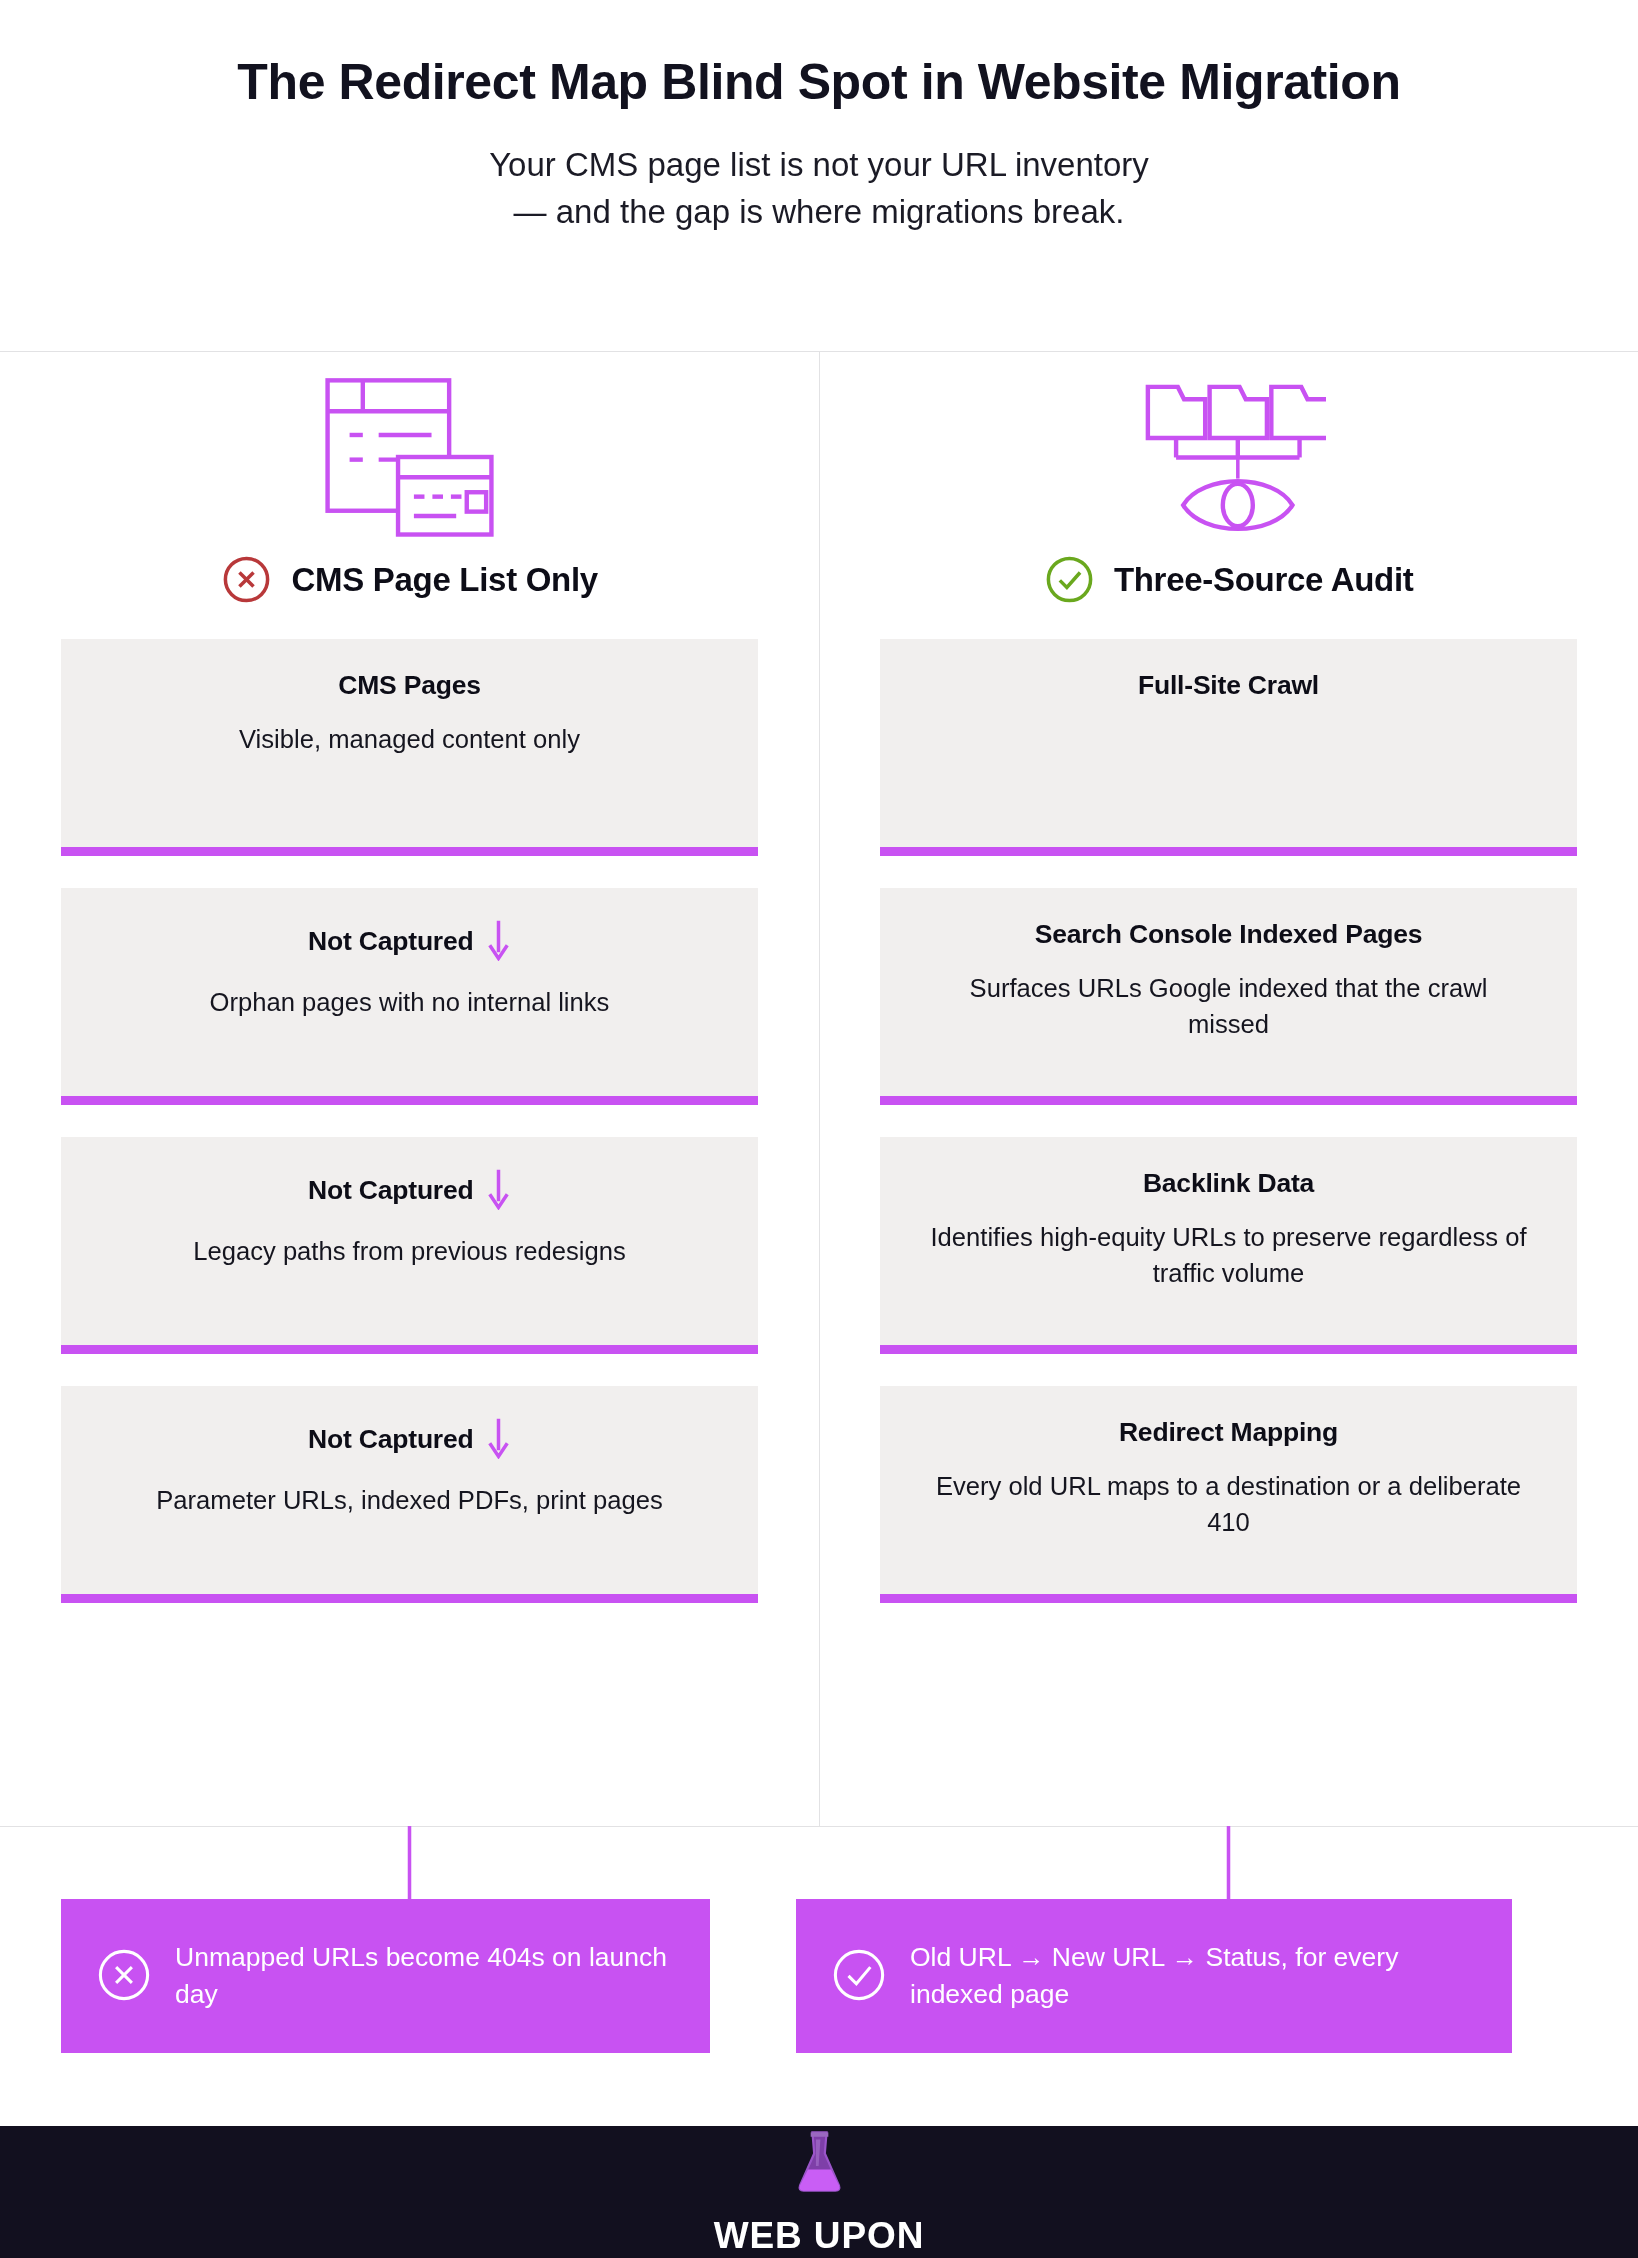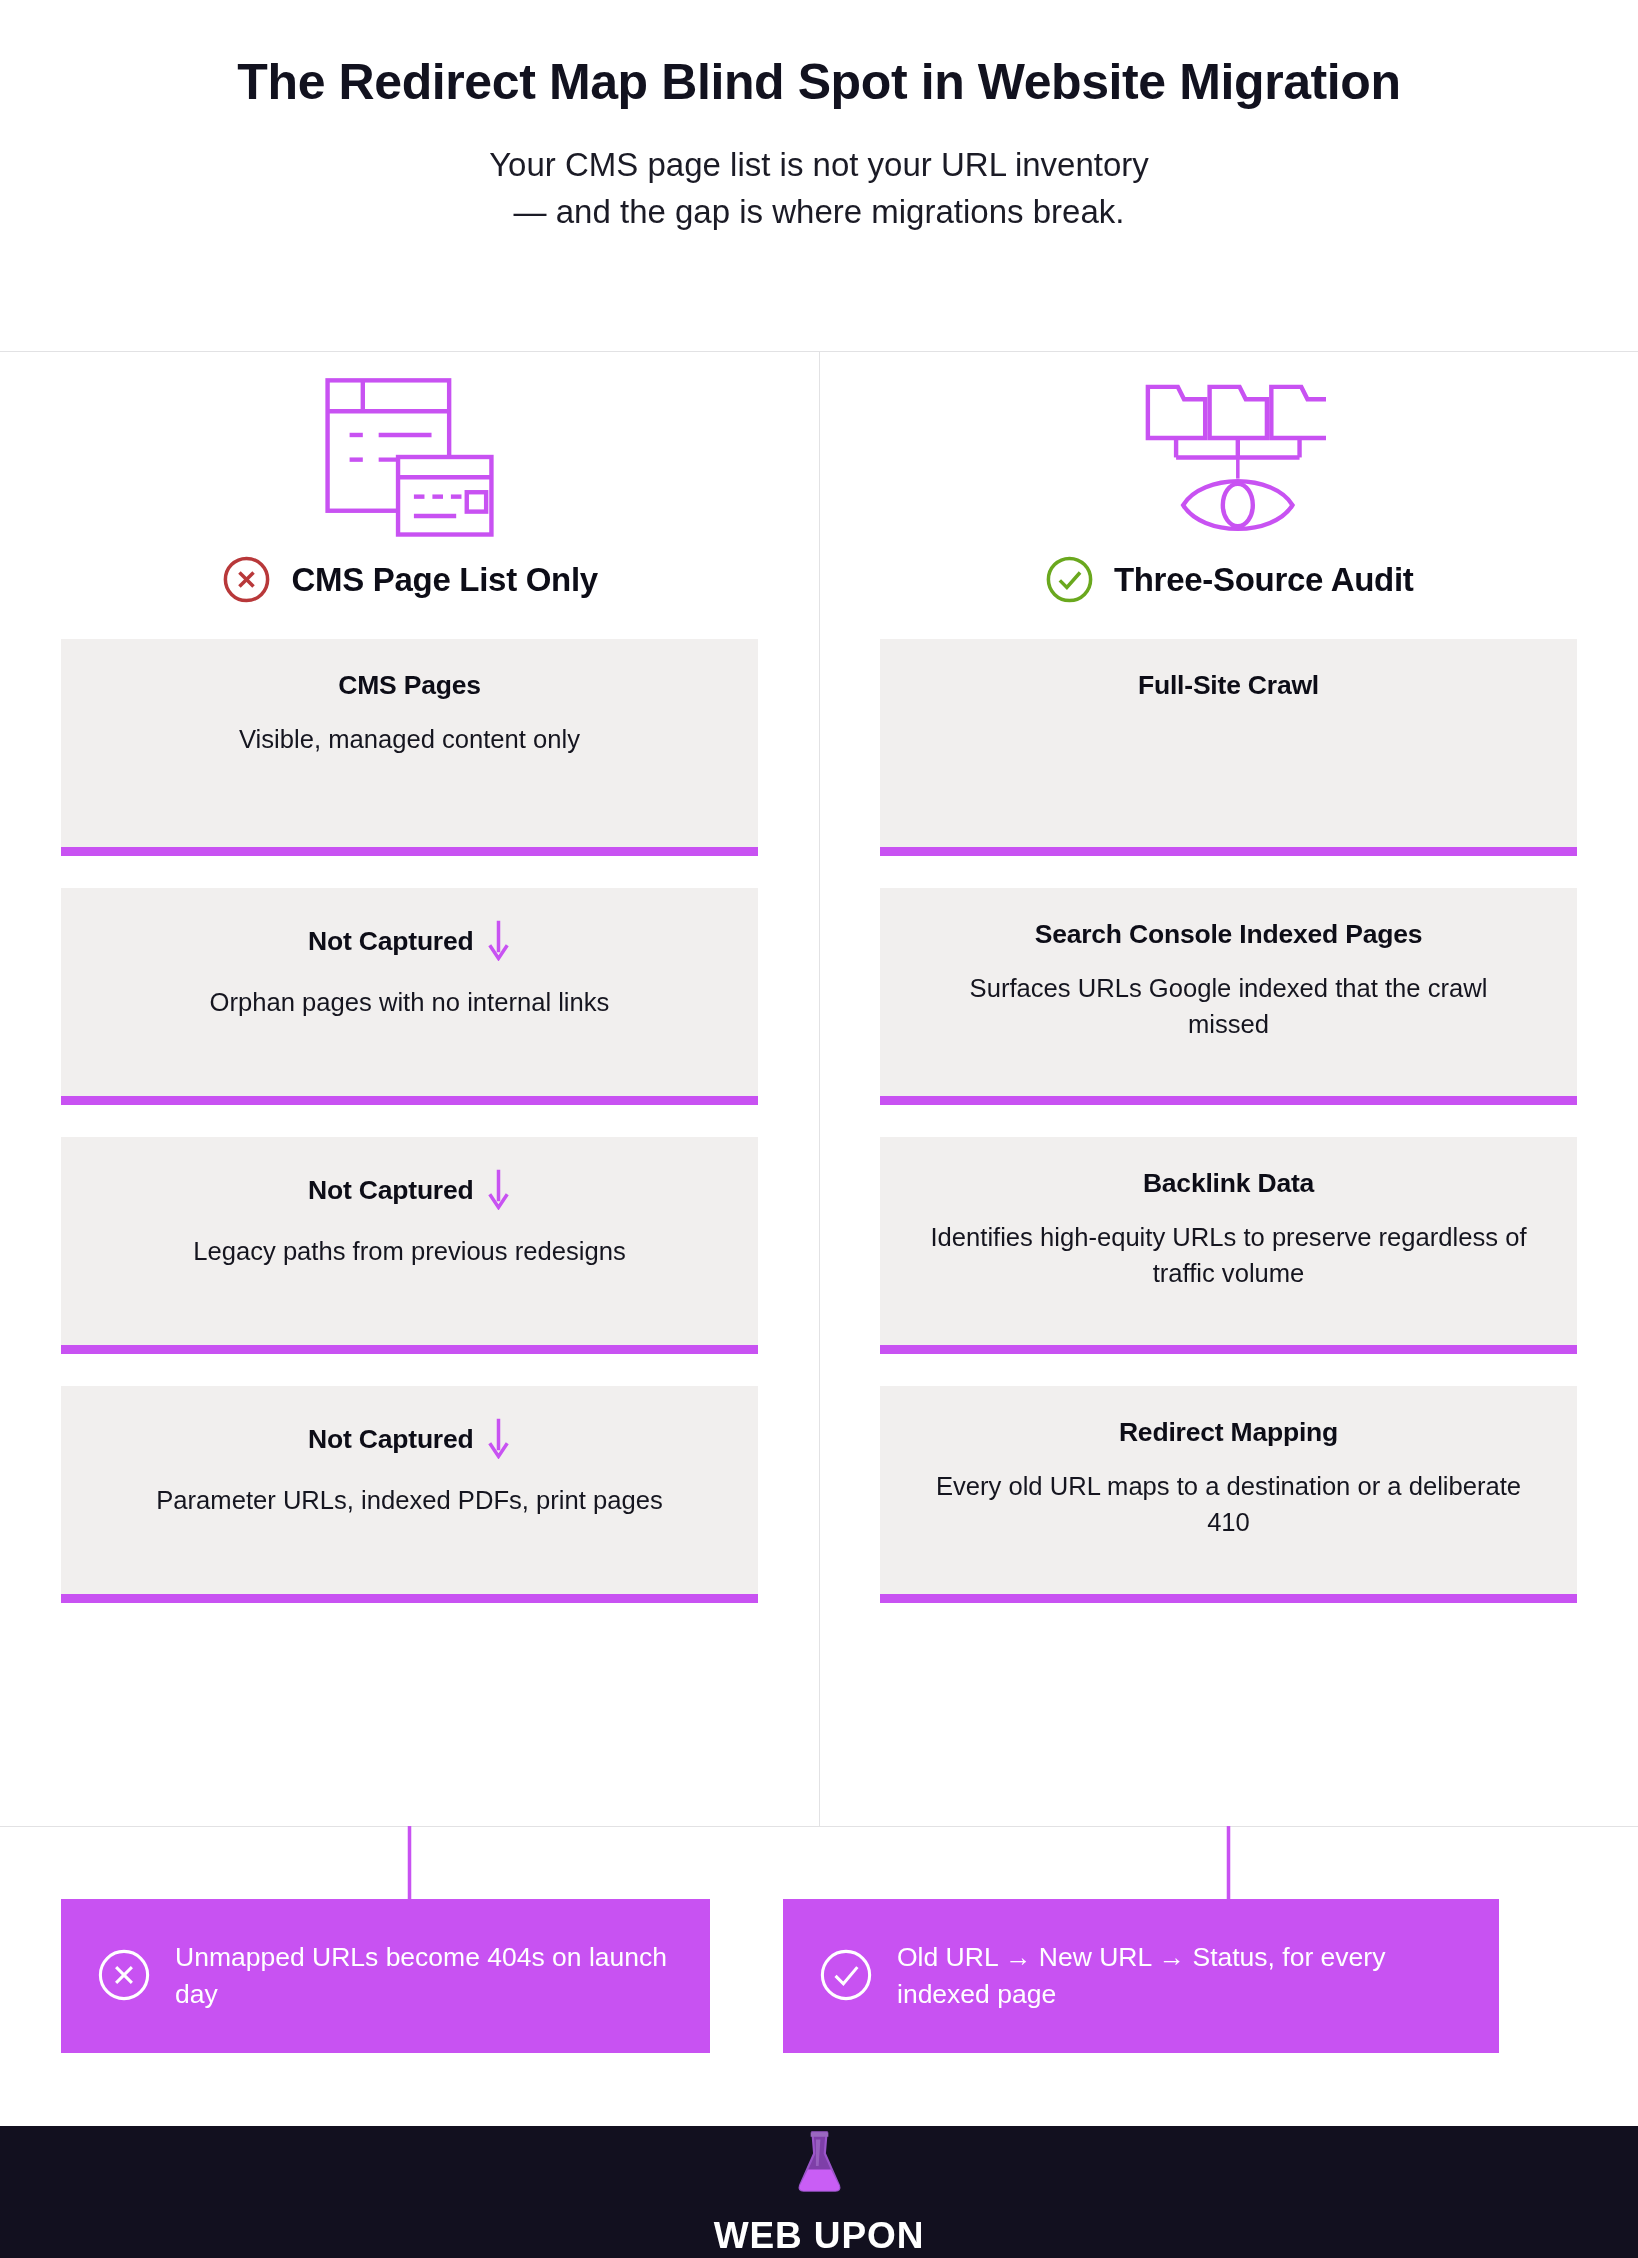--- a/index.html
+++ b/index.html
@@ -154,21 +154,21 @@
   .outcome-wrap { width:819px; }
   .outcome {
     margin:0 61px;
     background:#c852f2;
     height:154px;
     display:flex;
     align-items:center;
     gap:23px;
     padding:0 35px;
   }
-  .outcome-wrap.right .outcome { margin:0 0 0 12px; width:716px; }
+  .outcome-wrap.right .outcome { margin:0 0 0 25px; width:716px; }
   .outcome-icon { flex:0 0 56px; }
   .outcome-text {
     font-size:26.5px;
     line-height:1.4;
     color:#ffffff;
   }
 
   
   .footer {
     position:absolute;

